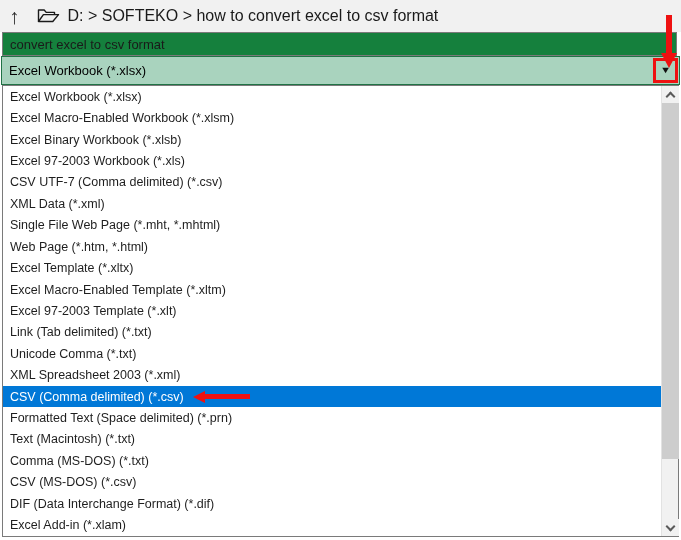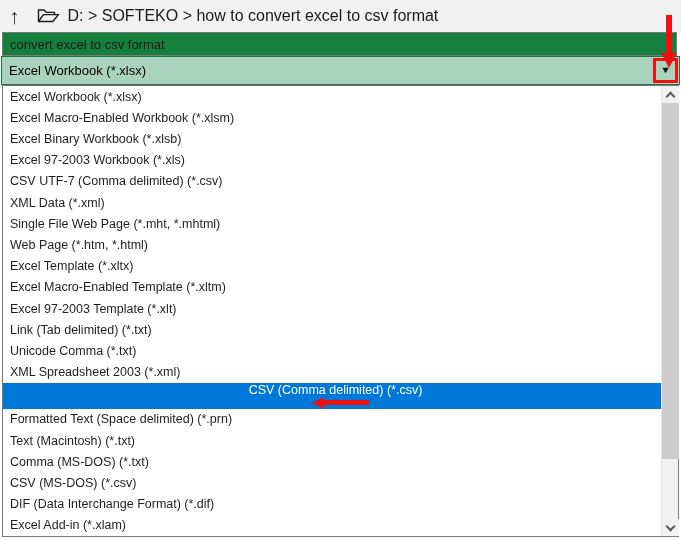--- a/index.html
+++ b/index.html
@@ -44,21 +44,21 @@
   .red-arrow-down .shaft{position:absolute;left:5px;top:0;width:6px;height:39px;background:var(--red);}
   .red-arrow-down .head{position:absolute;left:0;top:38px;width:0;height:0;
       border-left:8px solid transparent;border-right:8px solid transparent;border-top:15px solid var(--red);}
 
   
   .listbox{position:absolute;left:2px;top:85px;width:677px;height:452px;background:#ffffff;
            border:1px solid var(--border-gray);}
   .items{position:absolute;left:0;top:0;right:17px;bottom:0;display:flex;flex-direction:column;}
   .list-item{flex:1;display:flex;align-items:center;padding-left:7px;font-size:12.5px;
              color:#1e1e1e;white-space:nowrap;cursor:default;}
-  .list-item.selected{background:var(--sel-bg);color:var(--sel-text);flex-direction:column;}
+  .list-item.selected{background:var(--sel-bg);color:var(--sel-text);}
 
   
   .red-left-arrow{display:inline-flex;align-items:center;margin-left:9px;}
   .red-left-arrow .head{display:block;width:0;height:0;border-top:6px solid transparent;
       border-bottom:6px solid transparent;border-right:12px solid var(--red);}
   .red-left-arrow .shaft{display:block;width:45px;height:5px;background:var(--red);}
 
   
   .scrollbar{position:absolute;right:0;top:0;bottom:0;width:17px;background:var(--sb-track);
              border-left:1px solid #e2e2e2;}

